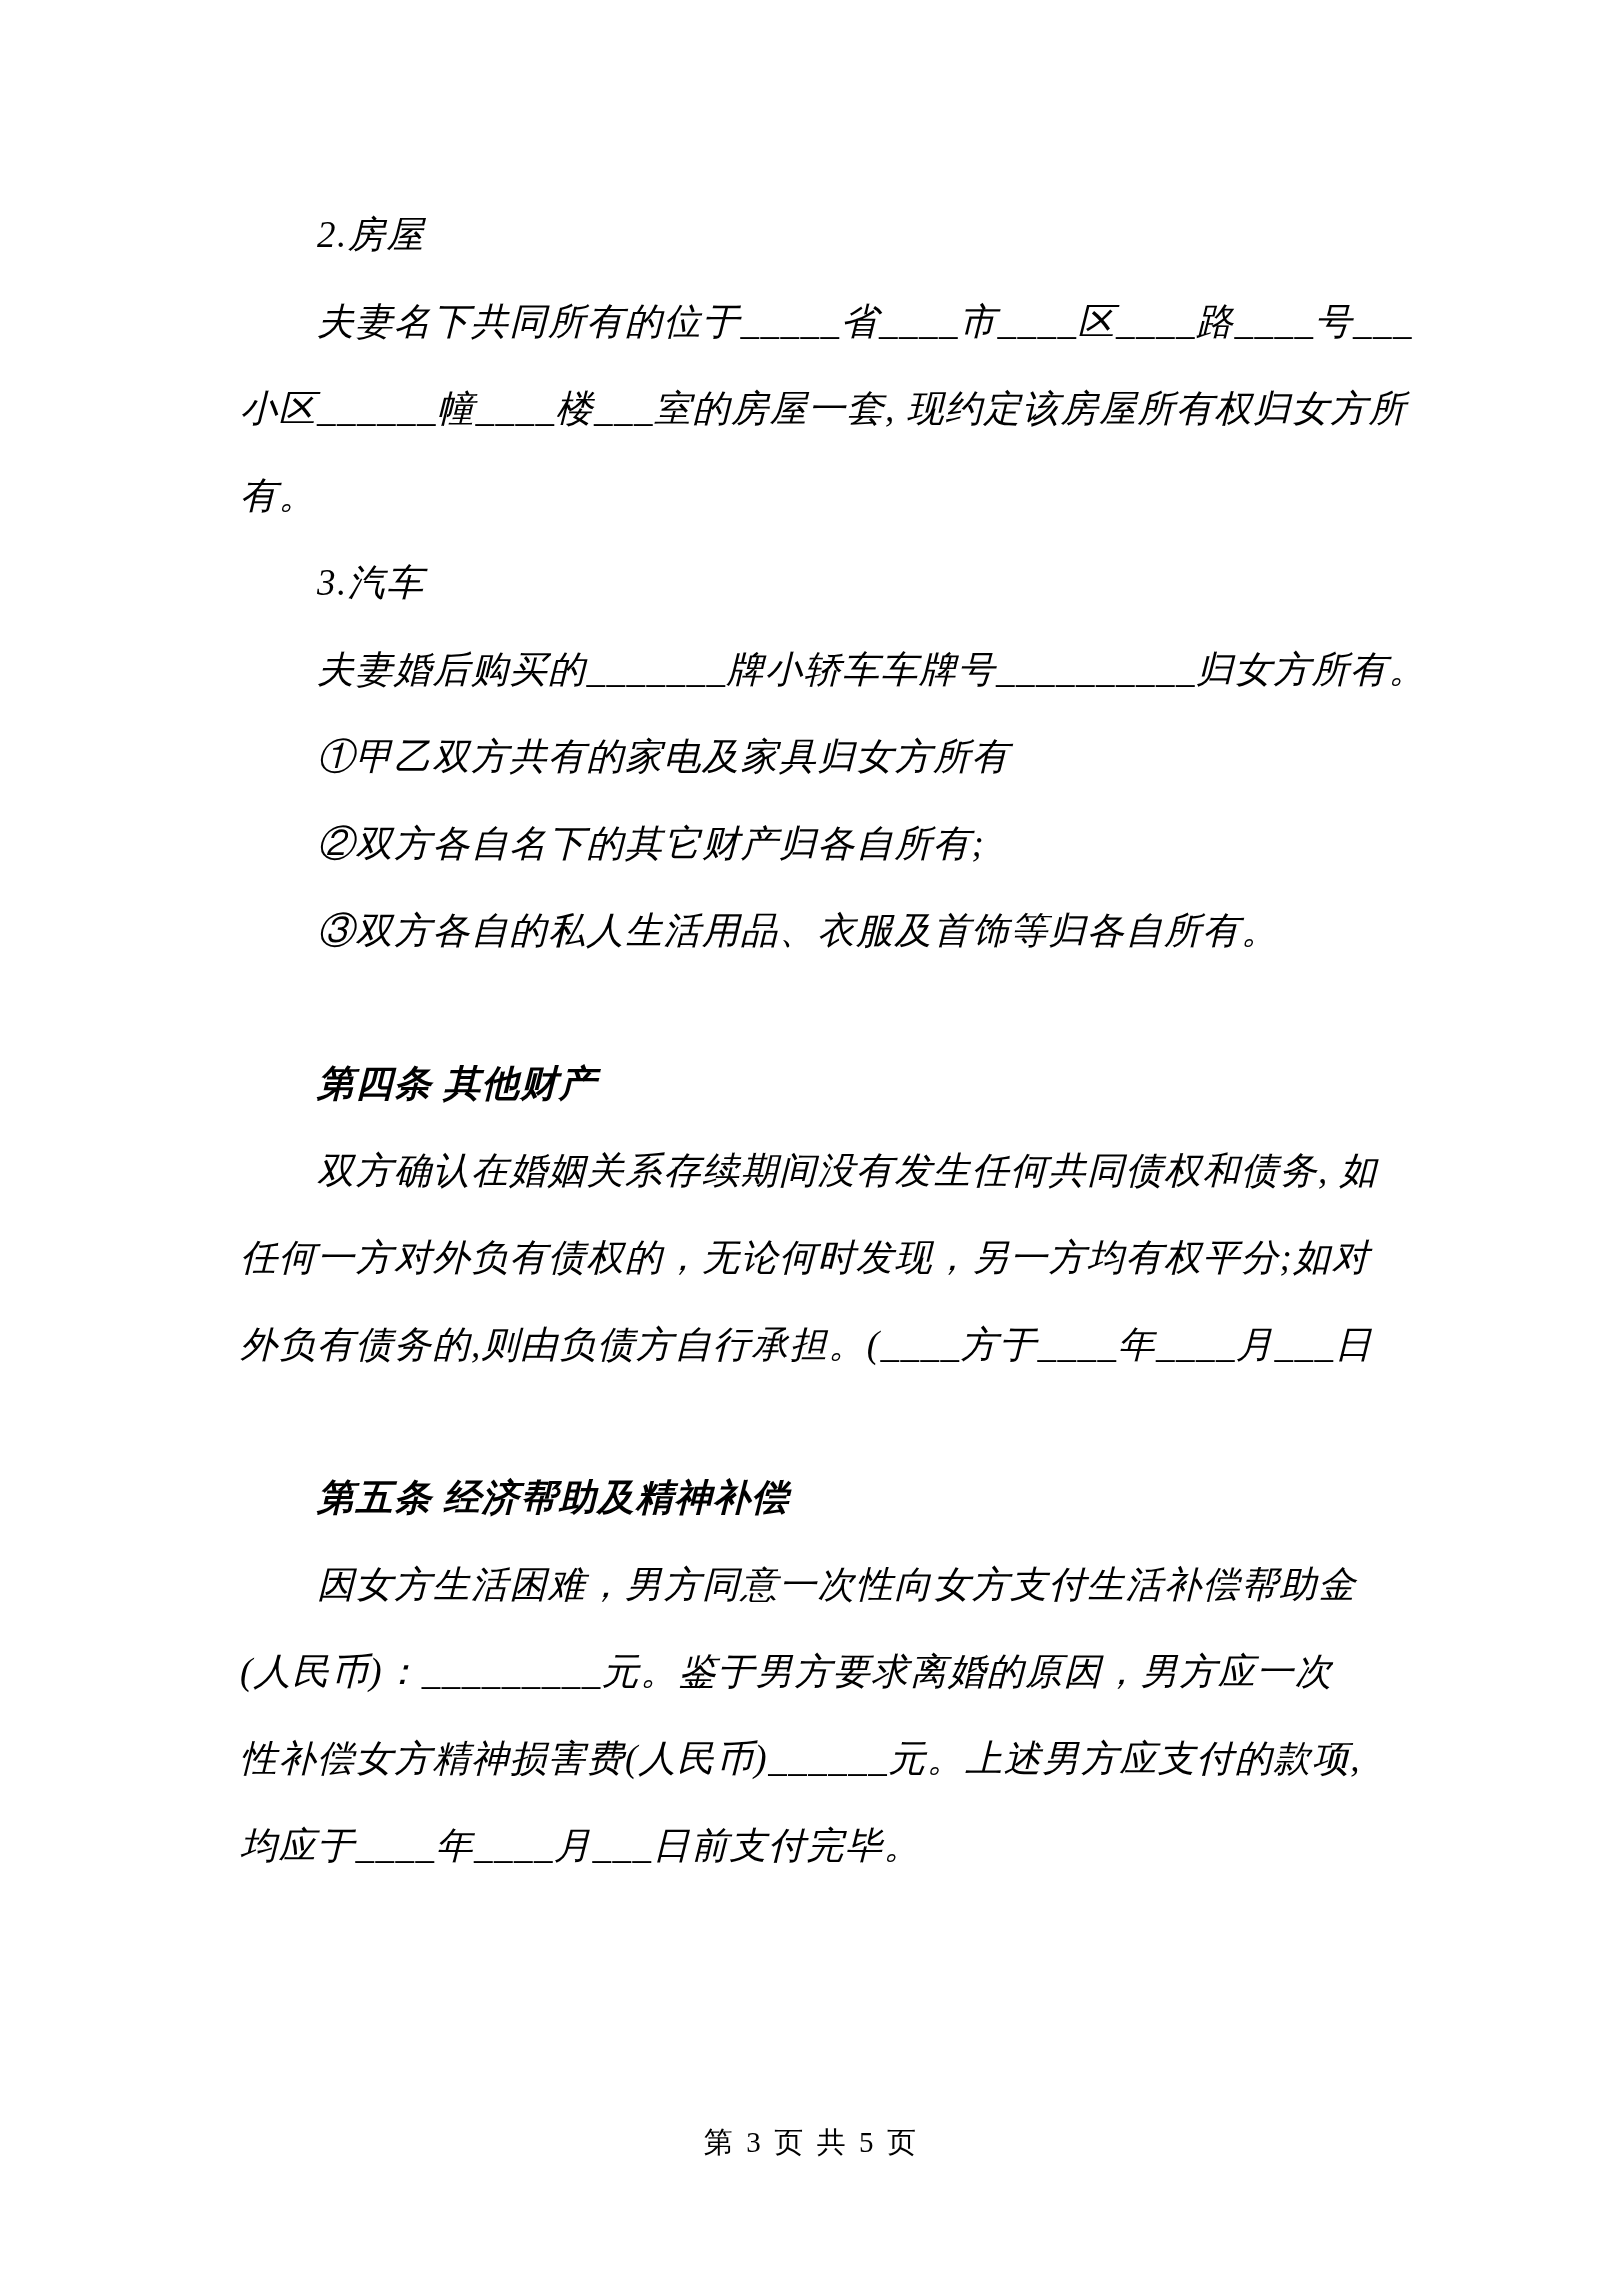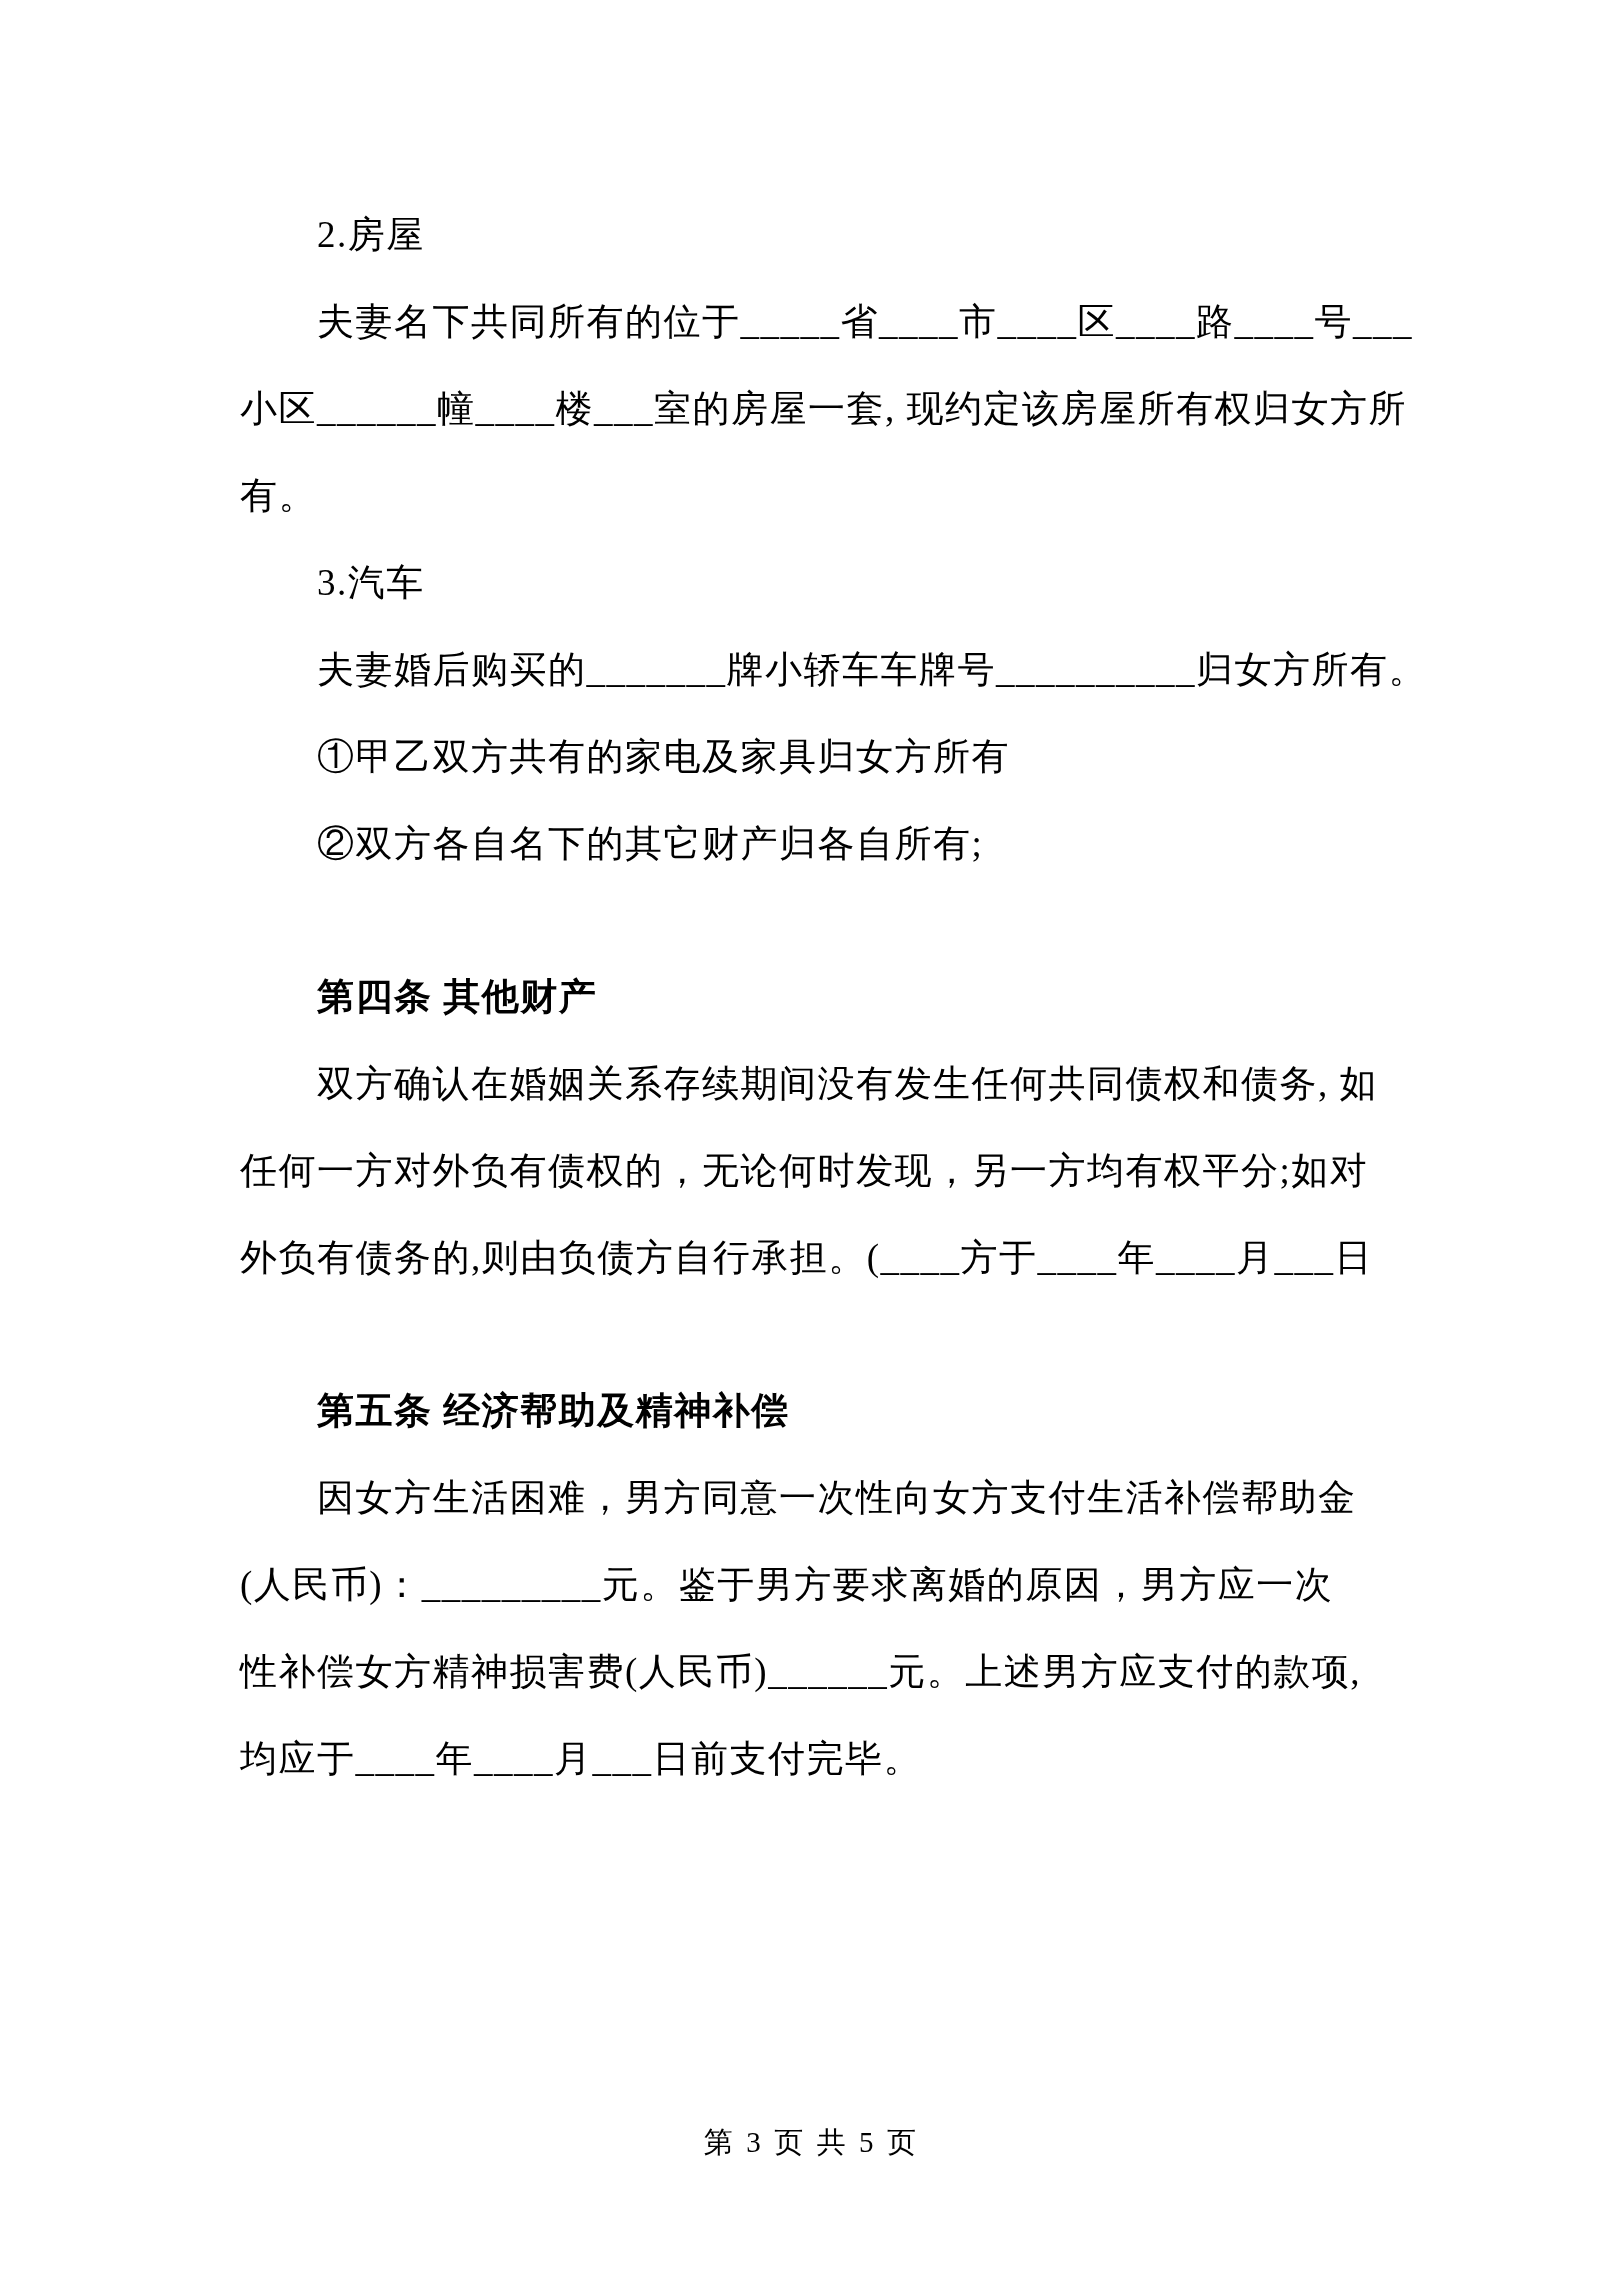--- a/index.html
+++ b/index.html
@@ -23,20 +23,21 @@
     right: 0;
     padding-left: 240px;
     padding-right: 225px;
   }
   .line {
     font-size: 37px;
     line-height: 87px;
     height: 87px;
     letter-spacing: 1.5px;
     white-space: nowrap;
+    font-style: italic;
   }
   .line.indent {
     text-indent: 77px;
   }
   .line.heading {
     font-weight: bold;
   }
   .spacer {
     height: 66px;
   }
@@ -57,20 +58,21 @@
 <div class="page">
   <div class="doc-body">
     <div class="line indent">2.房屋</div>
     <div class="line indent">夫妻名下共同所有的位于_____省____市____区____路____号___</div>
     <div class="line">小区______幢____楼___室的房屋一套, 现约定该房屋所有权归女方所</div>
     <div class="line">有。</div>
     <div class="line indent">3.汽车</div>
     <div class="line indent">夫妻婚后购买的_______牌小轿车车牌号__________归女方所有。</div>
     <div class="line indent">①甲乙双方共有的家电及家具归女方所有</div>
     <div class="line indent">②双方各自名下的其它财产归各自所有;</div>
+    <div class="line indent">③双方各自的私人生活用品、衣服及首饰等归各自所有。</div>
     <div class="spacer"></div>
     <div class="line indent heading">第四条 其他财产</div>
     <div class="line indent">双方确认在婚姻关系存续期间没有发生任何共同债权和债务, 如</div>
     <div class="line">任何一方对外负有债权的，无论何时发现，另一方均有权平分;如对</div>
     <div class="line">外负有债务的,则由负债方自行承担。(____方于____年____月___日</div>
     <div class="spacer"></div>
     <div class="line indent heading">第五条 经济帮助及精神补偿</div>
     <div class="line indent">因女方生活困难，男方同意一次性向女方支付生活补偿帮助金</div>
     <div class="line">(人民币)：_________元。鉴于男方要求离婚的原因，男方应一次</div>
     <div class="line">性补偿女方精神损害费(人民币)______元。上述男方应支付的款项,</div>

